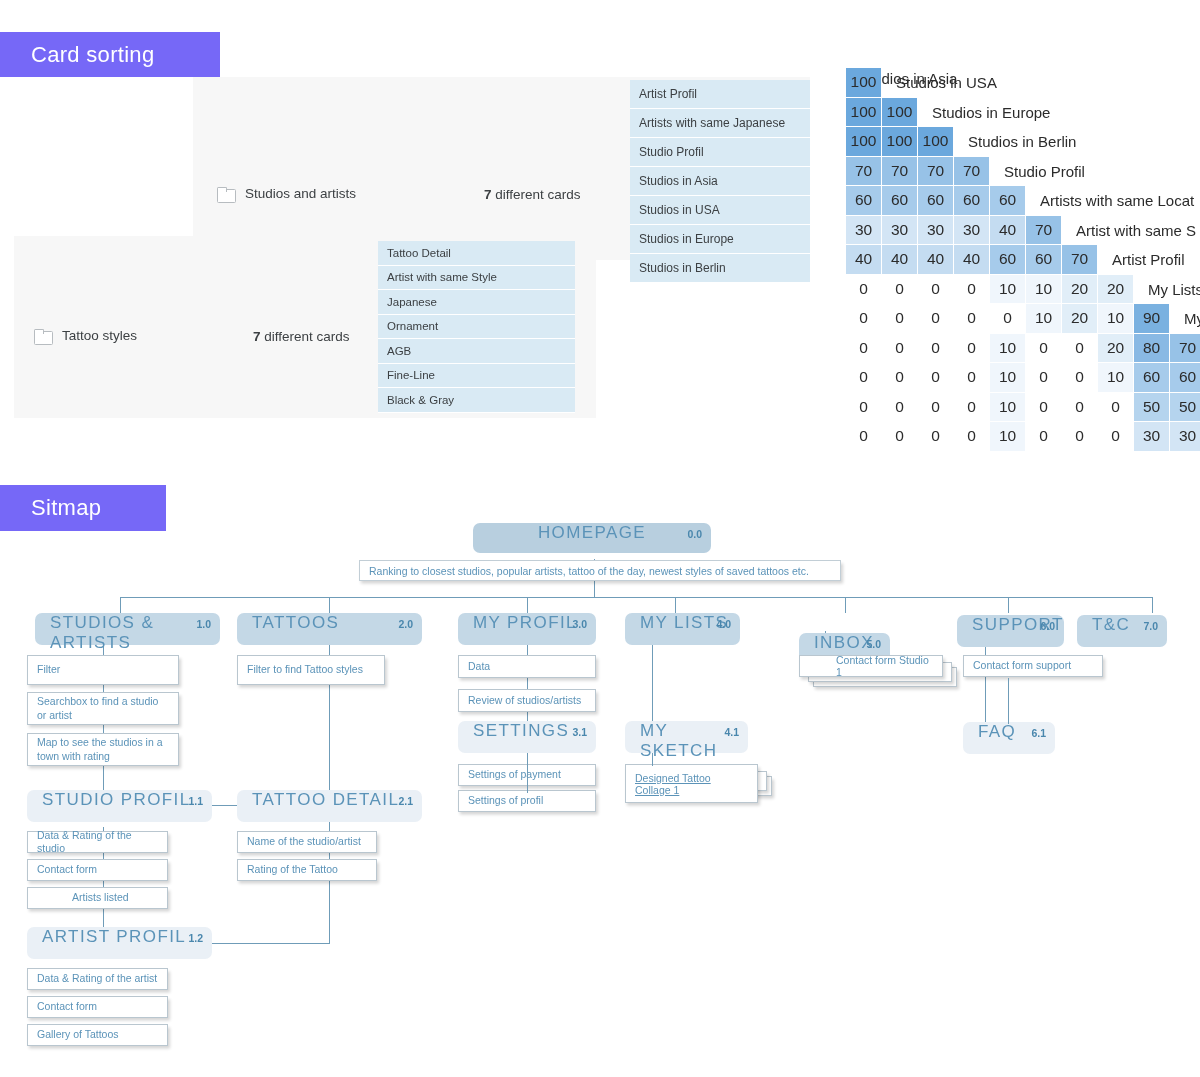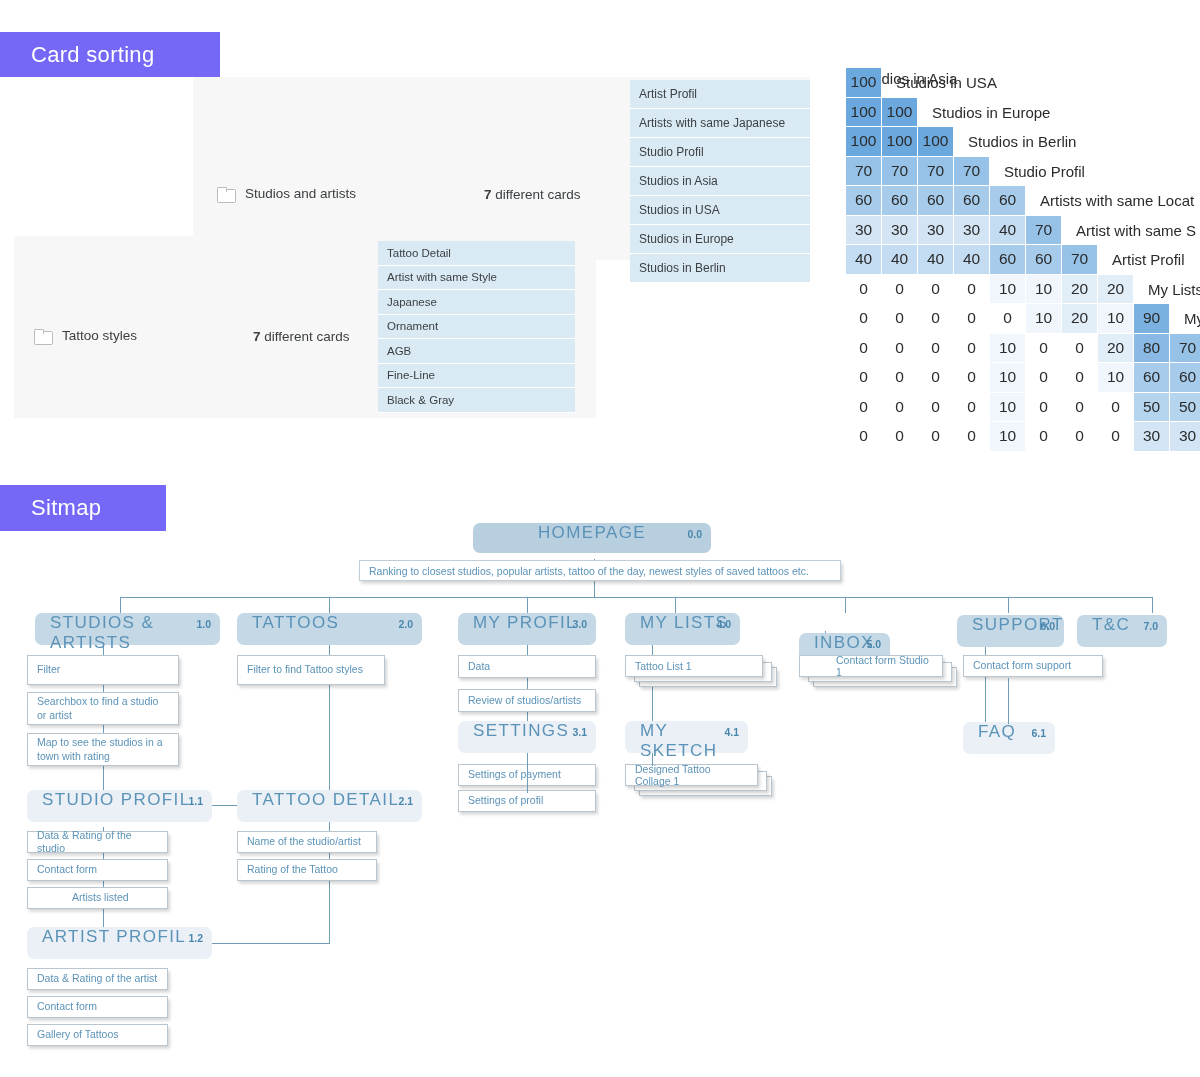--- a/index.html
+++ b/index.html
@@ -373,27 +373,20 @@
     <span>Filter to find Tattoo styles</span>
     </div>
 
   <div class="sm-leaf" style="left:458px; top:140px; width:138px; height:23px;">
     <span>Data</span>
     </div>
   <div class="sm-leaf" style="left:458px; top:174px; width:138px; height:23px;">
     <span>Review of studios/artists</span>
     </div>
 
-  <div class="sm-stack" style="left:625px; top:140px; width:152px; height:36px;">
-    <div class="sheet" style="left:14px; top:12px; width:138px; height:20px;"></div>
-    <div class="sheet" style="left:9px; top:7px; width:138px; height:20px;"></div>
-    <div class="top" style="width:138px; height:22px;">
-      <span>Tattoo List 1</span>
-      </div>
-  </div>
 
   <div class="sm-stack" style="left:799px; top:140px; width:158px; height:36px;">
     <div class="sheet" style="left:14px; top:12px; width:144px; height:20px;"></div>
     <div class="sheet" style="left:9px; top:7px; width:144px; height:20px;"></div>
     <div class="top" style="width:144px; height:22px;padding-left:36px;">
       <span>Contact form Studio 1</span>
       </div>
   </div>
 
   <div class="sm-leaf" style="left:963px; top:140px; width:140px; height:22px;">
@@ -412,21 +405,21 @@
     </div>
   <div class="ln v" style="left:527px; top:238px; height:40px;"></div>
 
   <div class="sm-node lvl2" style="left:625px; top:206px; width:123px; height:32px;">
     <span>MY SKETCH</span>
     <span class="sm-num">4.1</span>
   </div>
   <div class="sm-stack" style="left:625px; top:249px; width:158px; height:36px;">
     <div class="sheet" style="left:14px; top:12px; width:133px; height:20px;"></div>
     <div class="sheet" style="left:9px; top:7px; width:133px; height:20px;"></div>
-    <div class="top" style="width:133px; height:22px;">
+    <div class="top" style="width:133px; height:39px;text-decoration:underline;">
       <span>Designed Tattoo Collage 1</span>
       </div>
   </div>
   <div class="ln v" style="left:652px; top:238px; height:13px;"></div>
 
   <div class="sm-node lvl2" style="left:963px; top:207px; width:92px; height:32px;">
     <span>FAQ</span>
     <span class="sm-num">6.1</span>
   </div>
   <div class="ln v" style="left:1008px; top:163px; height:46px;"></div>

